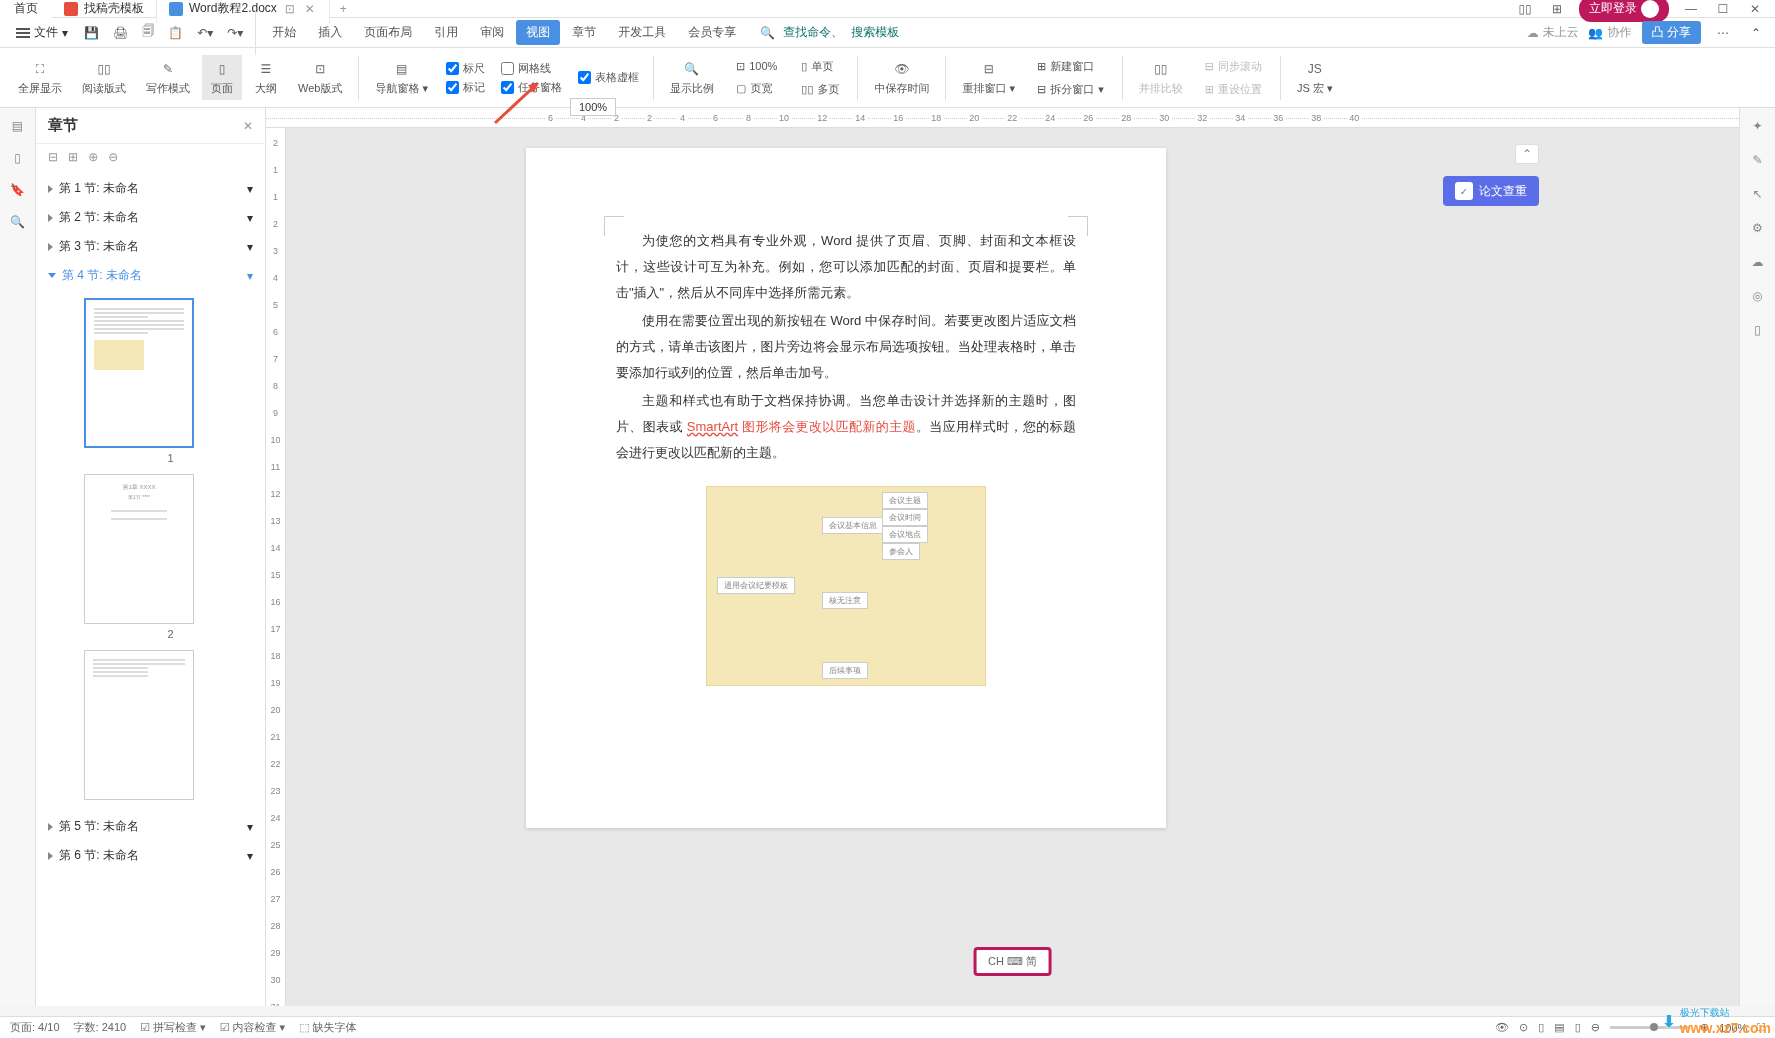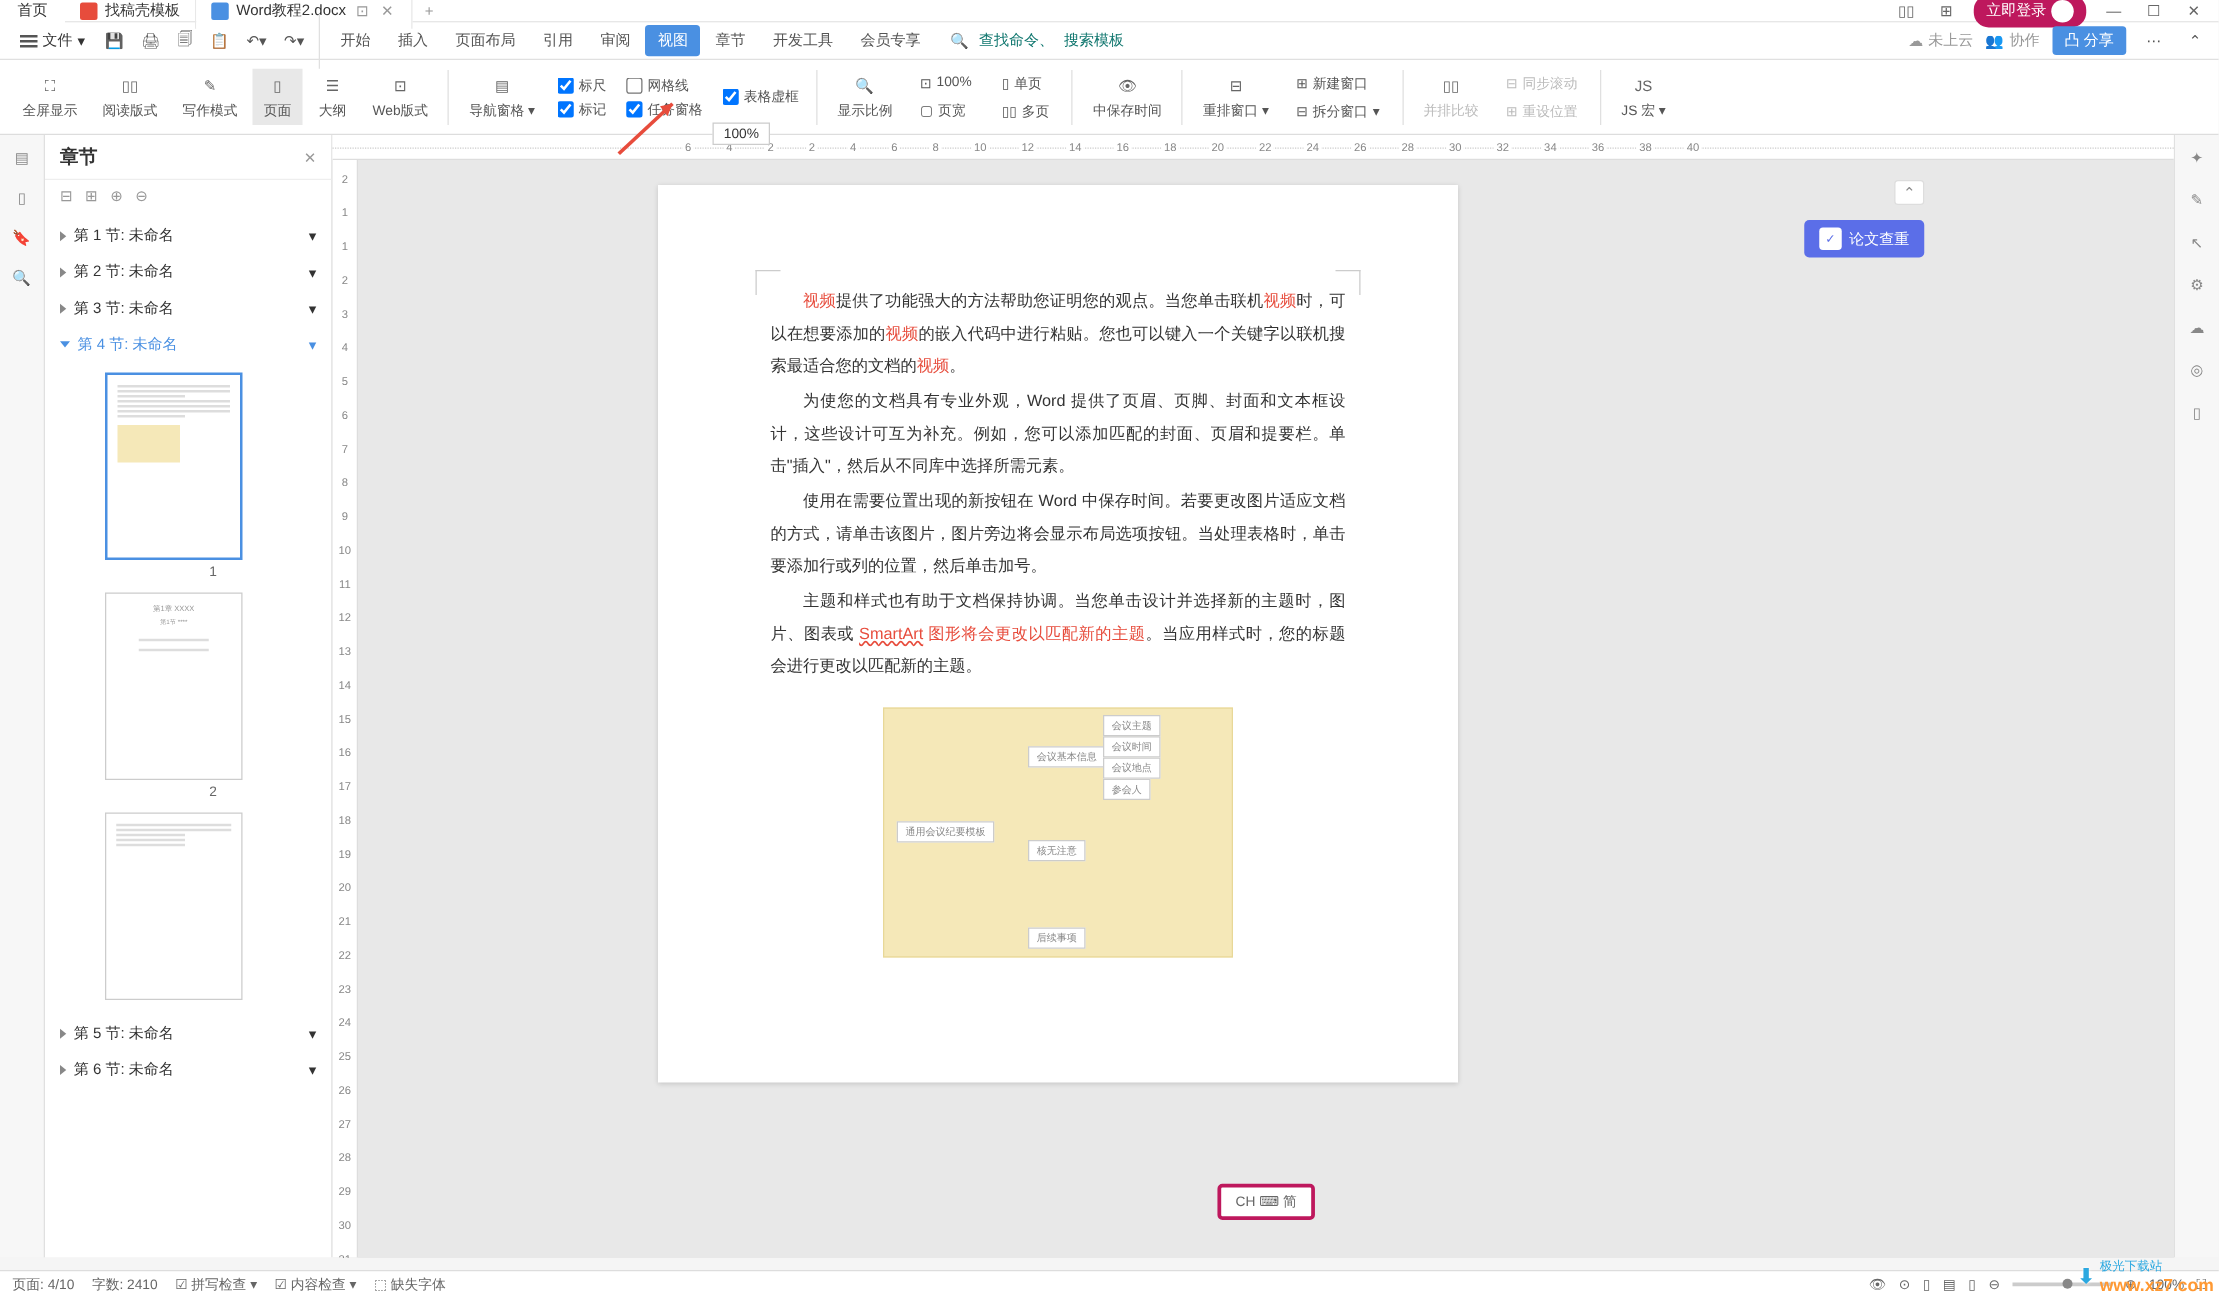--- a/index.html
+++ b/index.html
@@ -459,21 +459,20 @@
       <div class="doc-scroll">
         <div class="collapse-btn">⌃</div>
         <div class="floating-pill">
           <div class="pill-icon">✓</div>
           <span>论文查重</span>
         </div>
         <div class="page">
           <div class="corner tl"></div>
           <div class="corner tr"></div>
           <div class="doc-text">
-            <p><span class="red-text">视频</span><span>提供了功能强大的方法帮助您证明您的观点。当您单击联机</span><span class="red-text">视频</span><span>时，可以在想要添加的</span><span class="red-text">视频</span><span>的嵌入代码中进行粘贴。您也可以键入一个关键字以联机搜索最适合您的文档的</span><span class="red-text">视频</span><span>。</span></p>
             <p>为使您的文档具有专业外观，Word 提供了页眉、页脚、封面和文本框设计，这些设计可互为补充。例如，您可以添加匹配的封面、页眉和提要栏。单击"插入"，然后从不同库中选择所需元素。</p>
             <p>使用在需要位置出现的新按钮在 Word 中保存时间。若要更改图片适应文档的方式，请单击该图片，图片旁边将会显示布局选项按钮。当处理表格时，单击要添加行或列的位置，然后单击加号。</p>
             <p><span>主题和样式也有助于文档保持协调。当您单击设计并选择新的主题时，图片、图表或 </span><span class="underline-red">SmartArt</span><span class="red-text"> 图形将会更改以匹配新的主题</span><span>。当应用样式时，您的标题会进行更改以匹配新的主题。</span></p>
           </div>
           <div class="diagram-box">
             <div class="diagram-node" style="left:10px;top:90px">通用会议纪要模板</div>
             <div class="diagram-node" style="left:115px;top:30px">会议基本信息</div>
             <div class="diagram-node" style="left:115px;top:105px">核无注意</div>
             <div class="diagram-node" style="left:115px;top:175px">后续事项</div>
             <div class="diagram-node" style="left:175px;top:5px">会议主题</div>

